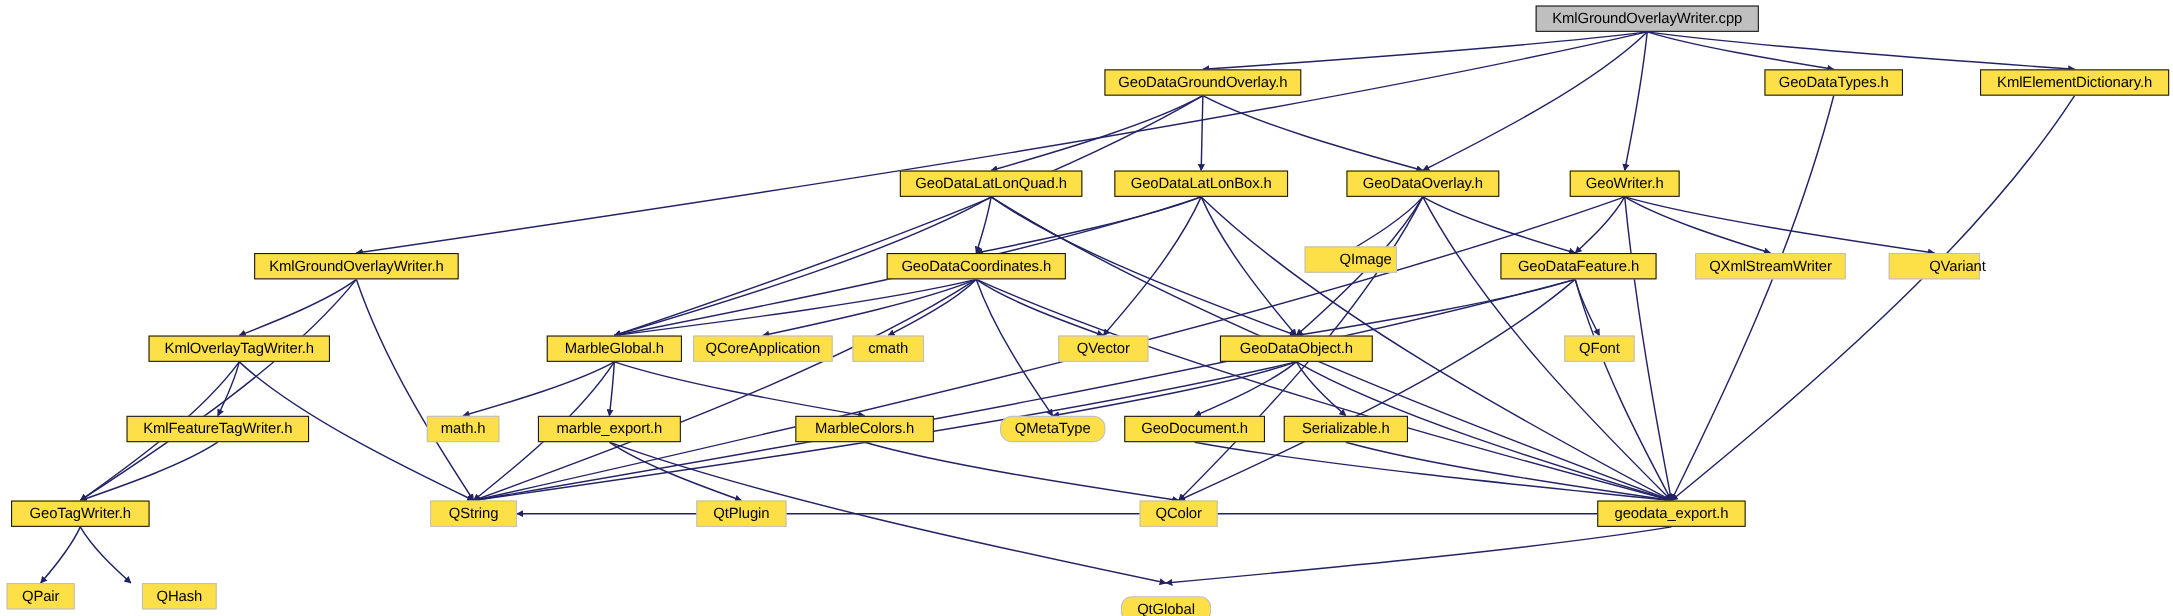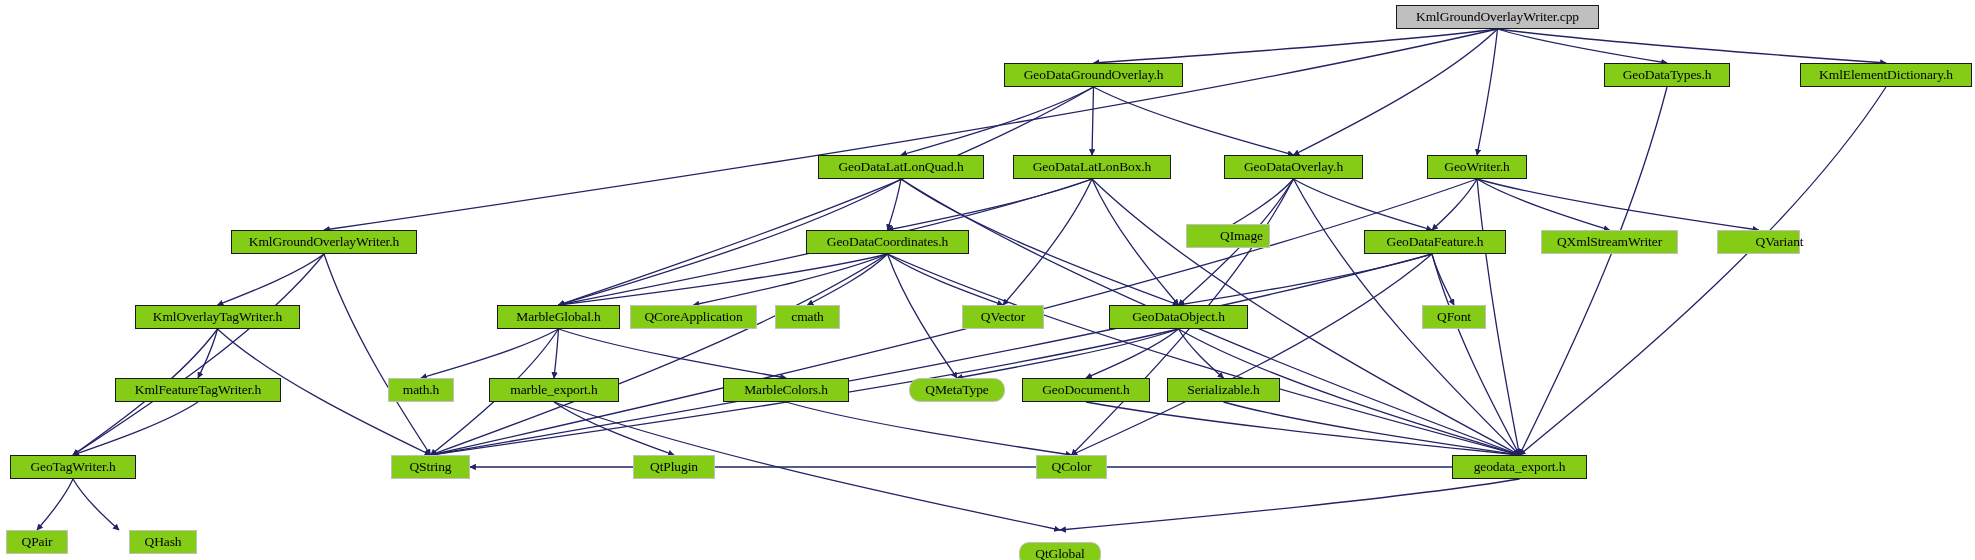--- a/index.html
+++ b/index.html
@@ -5,39 +5,39 @@
   html, body {
     margin: 0;
     padding: 0;
     background: #ffffff;
   }
   #graph {
     position: relative;
     width: 1975px;
     height: 560px;
     background: #ffffff;
-    font-family: Liberation Serif, serif;
+    font-family: Liberation Sans, sans-serif;
     overflow: hidden;
   }
   #edges {
     position: absolute;
     left: 0;
     top: 0;
     width: 1975px;
     height: 560px;
     pointer-events: none;
   }
   .node {
     position: absolute;
     box-sizing: border-box;
     display: flex;
     align-items: center;
     justify-content: center;
     height: 24px;
-    background: #84cc16;
+    background: #fde047;
     border: 1px solid #c0c0c0;
     color: #000000;
     font-size: 13.5px;
     line-height: 1;
     white-space: nowrap;
     letter-spacing: -0.1px;
     z-index: 2;
   }
   .node.strong {
     border: 1.5px solid #1a1a1a;

